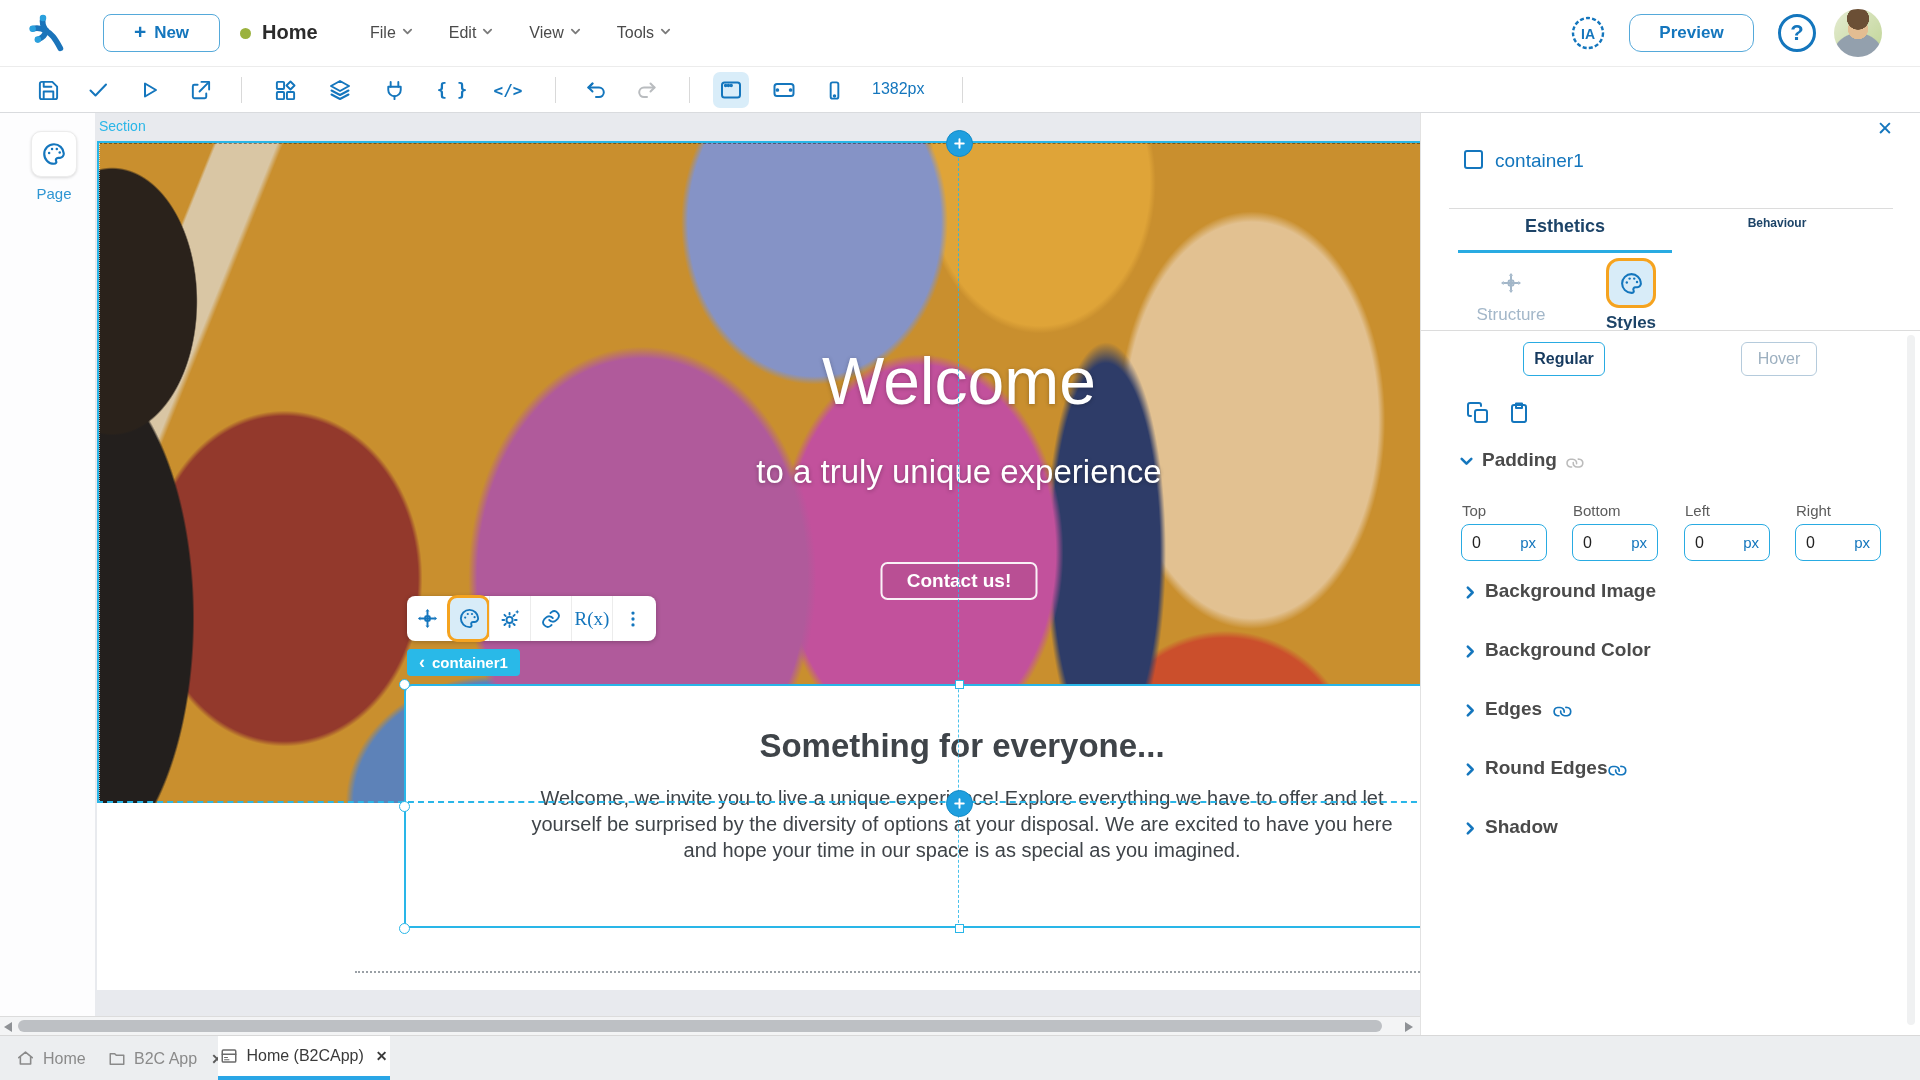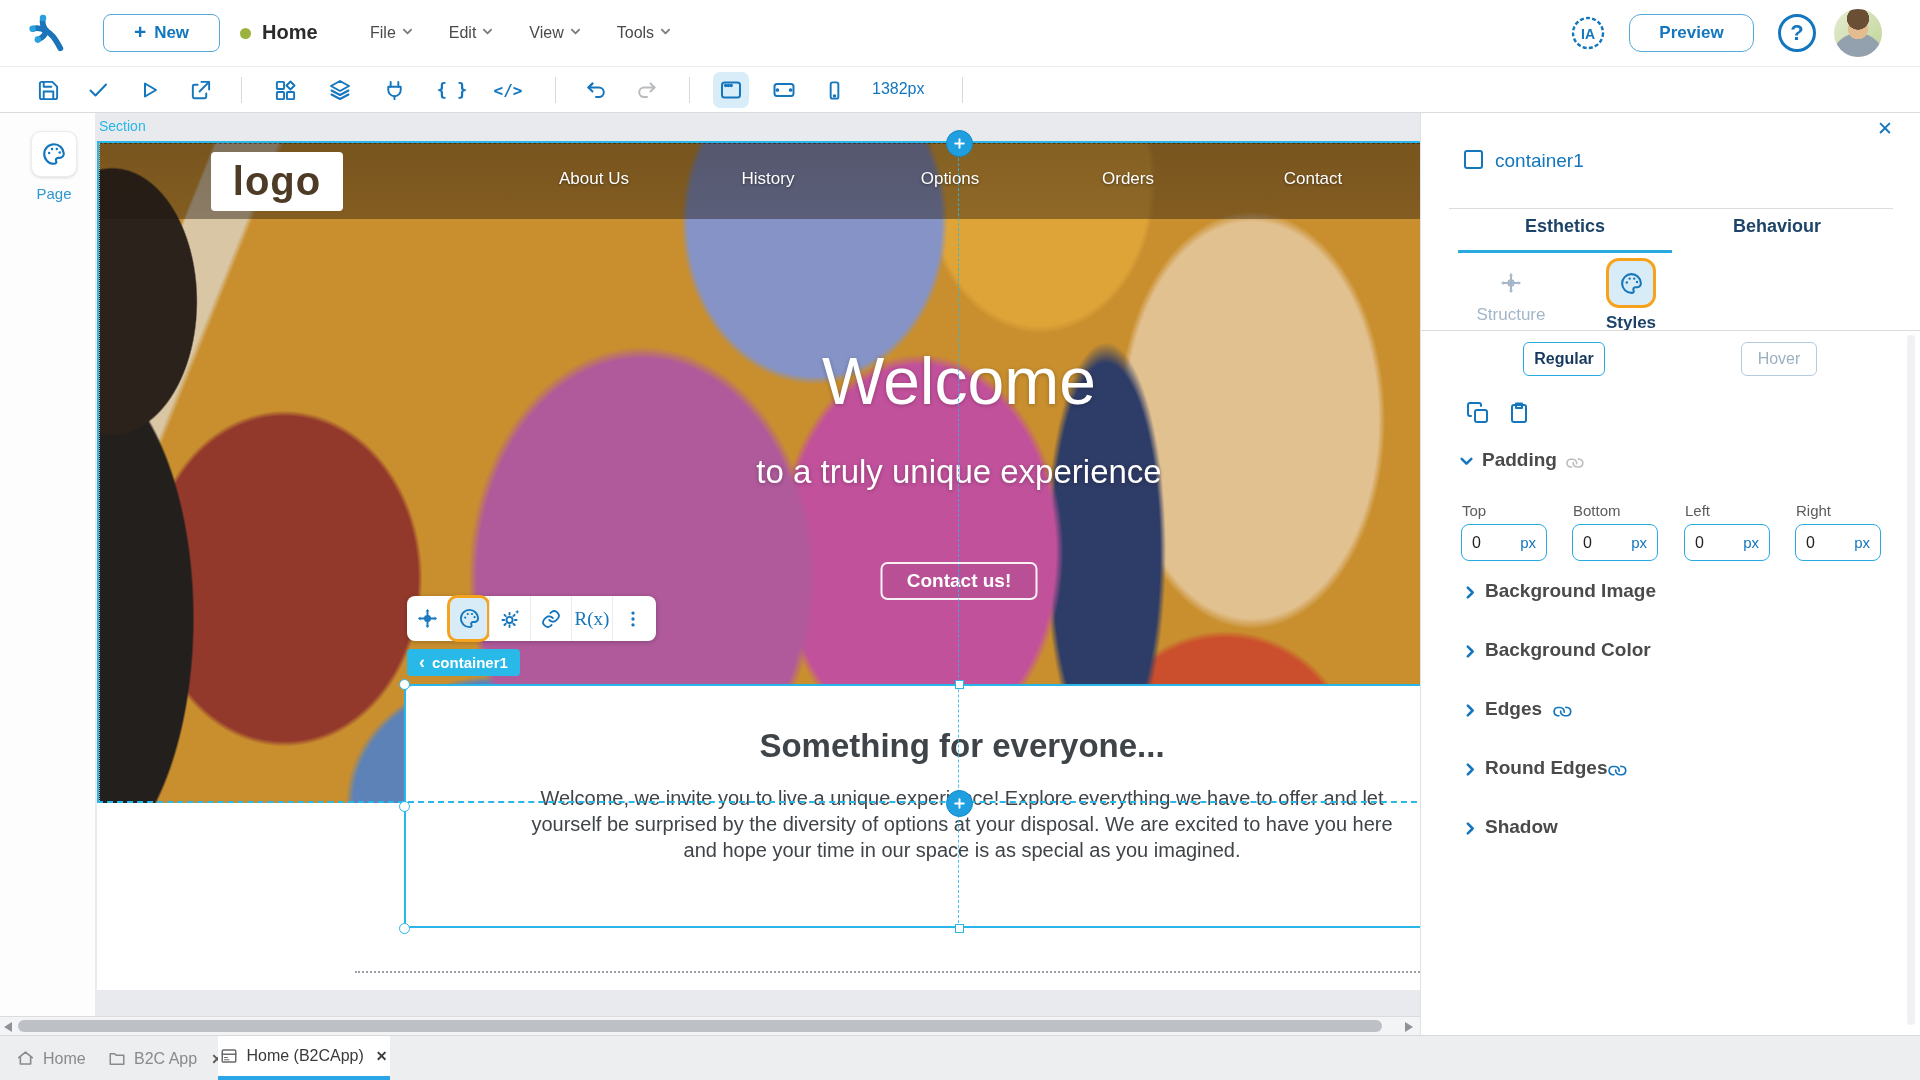--- a/index.html
+++ b/index.html
@@ -248,30 +248,20 @@
     </div>
     <div class="abs" style="left:0;top:72px;width:108px;text-align:center;font-size:15px;color:#2f96d3">Page</div>
   </div>
 
   <div id="canvas" class="abs">
     <div class="abs" style="left:4px;top:5px;font-size:14px;color:#29b6e8">Section</div>
 
     <div class="abs" style="left:2px;top:28px;width:1330px;height:849px;background:#fff"></div>
 
     <div class="abs mural" style="left:4px;top:30px;width:1325px;height:660px">
-      <div class="abs" style="left:0;top:0;width:100%;height:76px;background:linear-gradient(rgba(33,22,14,.48),rgba(33,22,14,.42))">
-        <div class="abs ctr" style="left:112px;top:9px;width:132px;height:59px;background:#fff;border-radius:4px;font-size:40px;font-weight:bold;color:#4d3b26;letter-spacing:1px">
-          <span>logo</span>
-        </div>
-        <span class="navitem" style="left:495px;top:26px">About Us</span>
-        <span class="navitem" style="left:669px;top:26px">History</span>
-        <span class="navitem" style="left:851px;top:26px">Options</span>
-        <span class="navitem" style="left:1029px;top:26px">Orders</span>
-        <span class="navitem" style="left:1214px;top:26px">Contact</span>
-      </div>
       <div class="abs" style="left:860px;top:310px;transform:translateX(-50%);color:#fff;font-size:33px;white-space:nowrap;text-shadow:0 1px 4px rgba(0,0,0,.3)">to a truly unique experience</div>
       <div class="abs" style="left:860px;top:200px;transform:translateX(-50%);color:#fff;font-size:66px;white-space:nowrap;text-shadow:0 1px 4px rgba(0,0,0,.25)">Welcome</div>
       <div class="abs ctr" style="left:860px;top:419px;transform:translateX(-50%);width:157px;height:38px;border:2px solid rgba(255,255,255,.92);border-radius:7px;color:#fff;font-size:19px;font-weight:bold;background:rgba(90,60,70,.08);cursor:pointer">
         <span>Contact us!</span>
       </div>
     </div>
 
     <div class="abs" style="left:309px;top:571px;width:1030px;height:244px;background:#fff;border:2px solid #29b6e8;border-radius:8px 0 0 0;z-index:3">
       <div class="abs" style="left:556px;top:41px;transform:translateX(-50%);white-space:nowrap;font-size:33px;font-weight:bold;color:#3f4449">Something for everyone...</div>
       <div class="wline" style="left:556px;top:99px">Welcome, we invite you to live a unique experience! Explore everything we have to offer and let</div>
@@ -352,21 +342,21 @@
 
   <div id="panel" class="abs">
     <div class="abs" style="left:456px;top:4px;font-size:19px;color:#1476bd;cursor:pointer">✕</div>
 
     <div class="abs" style="left:43px;top:37px;width:19px;height:19px;border:2px solid #1476bd;border-radius:3px;cursor:pointer"></div>
     <div class="abs" style="left:74px;top:37px;font-size:19px;color:#1476bd">container1</div>
 
     <div class="abs" style="left:28px;top:95px;width:444px;border-top:1px solid #dcdcdc"></div>
 
     <div class="abs" style="left:60px;top:103px;width:168px;text-align:center;font-size:18px;font-weight:bold;color:#1d4468;cursor:pointer">Esthetics</div>
-    <div class="abs" style="left:272px;top:103px;width:168px;text-align:center;font-size:18px;font-weight:bold;color:#1d4468;cursor:pointer">Behaviour</div>
+    <div class="abs" style="left:272px;top:103px;width:168px;text-align:center;font-size:12px;font-weight:bold;color:#1d4468;cursor:pointer">Behaviour</div>
     <div class="abs" style="left:37px;top:137px;width:214px;height:3px;background:#29abe2"></div>
 
     <div class="abs ctr" style="left:68px;top:148px;width:44px;height:44px;color:#a3b7c9;cursor:pointer">
       <svg class="ic" viewBox="0 0 24 24" width="24" height="24">
           <path d="M12 5.2v13.6M5.2 12h13.6"></path>
           <path d="M12 2l2.1 2.7H9.9zM12 22l2.1-2.7H9.9zM2 12l2.7-2.1v4.2zM22 12l-2.7-2.1v4.2z" fill="currentColor" stroke="none"></path>
           <rect x="9.6" y="9.6" width="4.8" height="4.8" rx="1"></rect>
         </svg>
     </div>
     <div class="abs" style="left:40px;top:192px;width:100px;text-align:center;font-size:17px;color:#a3b7c9;cursor:pointer">Structure</div>

